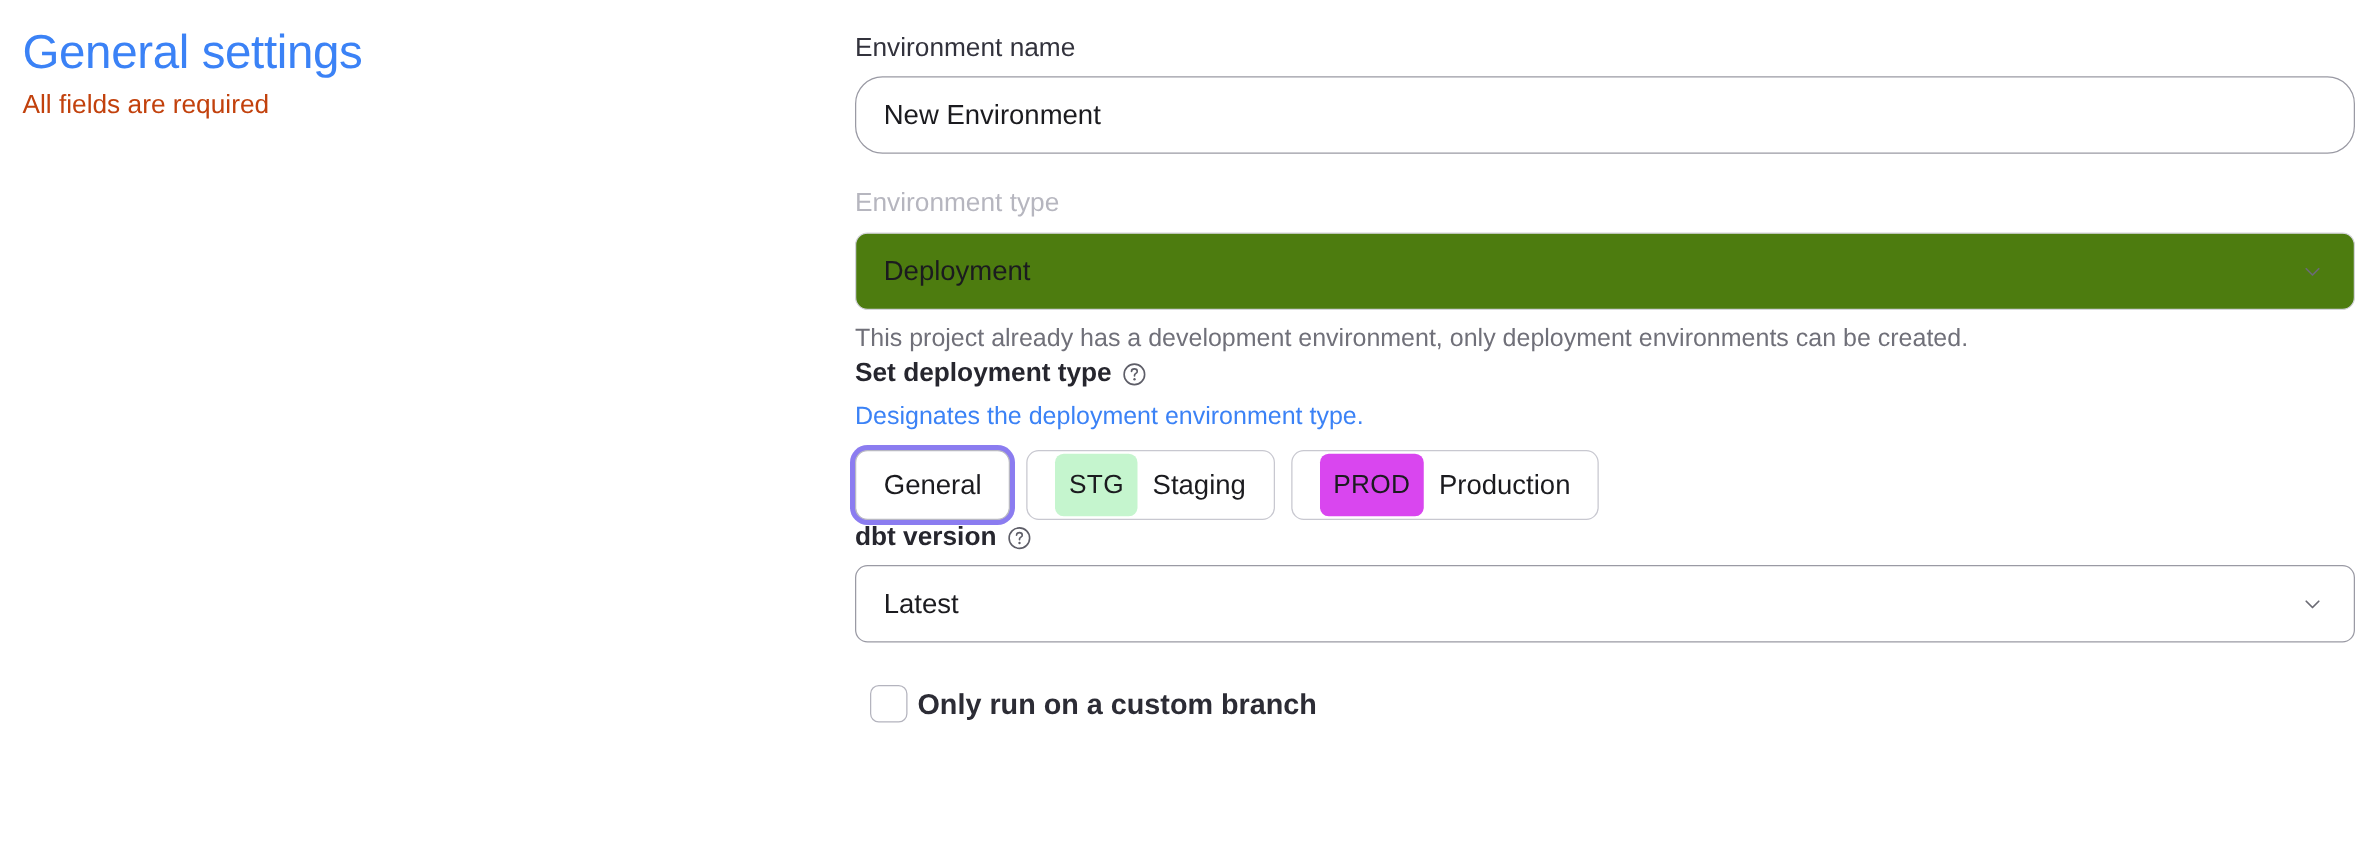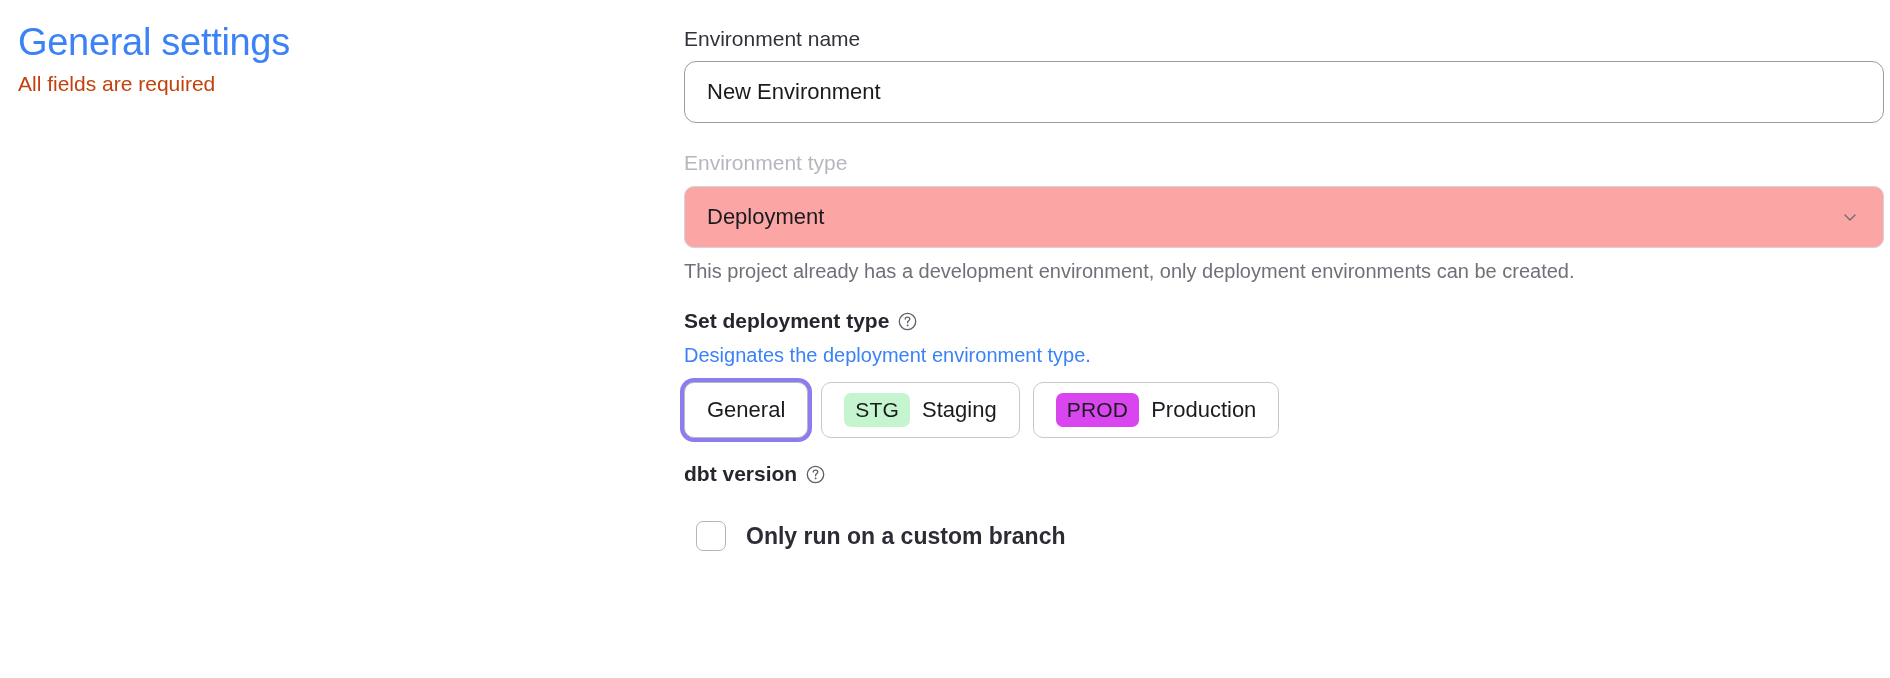--- a/index.html
+++ b/index.html
@@ -69,21 +69,21 @@
     gap: 8px;
   }
 
   .text-input {
     display: block;
     width: 1200px;
     height: 62px;
     margin-top: 9px;
     padding: 4px 22px;
     border: 1px solid #9a9aa4;
-    border-radius: 12px;
+    border-radius: 22px;
     background: #ffffff;
     font-family: "Liberation Sans", sans-serif;
     font-size: 22px;
     color: #1b1b1f;
     outline: none;
   }
 
   .select-wrap {
     position: relative;
     width: 1200px;
@@ -97,21 +97,21 @@
     border: 1px solid #9a9aa4;
     border-radius: 10px;
     display: flex;
     align-items: center;
     padding: 0 22px;
     font-size: 22px;
     color: #1b1b1f;
     background: #ffffff;
   }
   .select-box.disabled {
-    background: #fca5a5;
+    background: #4d7c0f;
     border-color: #d3d3da;
   }
 
   .chevron {
     position: absolute;
     right: 26px;
     top: 50%;
     transform: translateY(-50%);
     width: 16px;
     height: 16px;
@@ -120,21 +120,21 @@
   .chevron svg { display: block; }
 
   .helper-text {
     margin-top: 10px;
     font-size: 20px;
     color: #707079;
     line-height: 1.35;
   }
 
   .section-gap { margin-top: 26px; }
-  .section-gap-sm { margin-top: 22px; }
+  .section-gap-sm { }
 
   .desc-text {
     margin-top: 8px;
     font-size: 20px;
     color: #3b82f6;
     line-height: 1.35;
   }
 
   
   .option-row {
@@ -163,21 +163,21 @@
 
   .option-btn.focused {
     border-color: #b9b9c2;
     box-shadow: 0 0 0 4px #8b7cf0;
   }
 
   .badge {
     display: inline-flex;
     align-items: center;
     justify-content: center;
-    height: 34px;
+    height: 50px;
     padding: 4px 11px;
     border-radius: 7px;
     font-size: 21px;
     font-weight: 400;
     color: #1b1b1f;
     letter-spacing: 0.2px;
   }
   .badge-stg  { background: #c5f5ce; }
   .badge-prod { background: #d946ef; }
 
@@ -189,21 +189,21 @@
     vertical-align: middle;
     position: relative;
     top: 1px;
   }
   .help-icon svg { display: block; }
 
   
   .check-row {
     display: flex;
     align-items: center;
-    gap: 20px;
+    gap: 8px;
     margin-top: 34px;
     padding-left: 12px;
   }
 
   .checkbox {
     width: 30px;
     height: 30px;
     border: 1.6px solid #b4b4be;
     border-radius: 7px;
     background: #ffffff;
@@ -286,20 +286,28 @@
         <span>dbt version</span>
         <span class="help-icon">
           <svg width="21" height="21" viewBox="0 0 21 21" fill="none">
             <circle cx="10.5" cy="10.5" r="8.2" stroke="#5e5e68" stroke-width="1.3"></circle>
             <path d="M8.2 8.1 C8.2 6.9 9.2 6.1 10.5 6.1 C11.8 6.1 12.8 6.9 12.8 8.1 C12.8 9.4 11.4 9.7 10.8 10.6 C10.6 10.9 10.6 11.3 10.6 11.8" stroke="#5e5e68" stroke-width="1.3" stroke-linecap="round" fill="none"></path>
             <circle cx="10.6" cy="14.4" r="0.95" fill="#5e5e68"></circle>
           </svg>
         </span>
       </span>
 
+      <div class="select-wrap">
+        <div class="select-box">Latest</div>
+        <span class="chevron">
+          <svg width="16" height="16" viewBox="0 0 16 16" fill="none">
+            <path d="M3 6 L8 11 L13 6" stroke="#6b6b74" stroke-width="1.4" stroke-linecap="round" stroke-linejoin="round"></path>
+          </svg>
+        </span>
+      </div>
 
     </div>
 
     <div class="check-row">
       <div class="checkbox"></div>
       <span class="check-label">Only run on a custom branch</span>
     </div>
 
   </div>
 </div>

